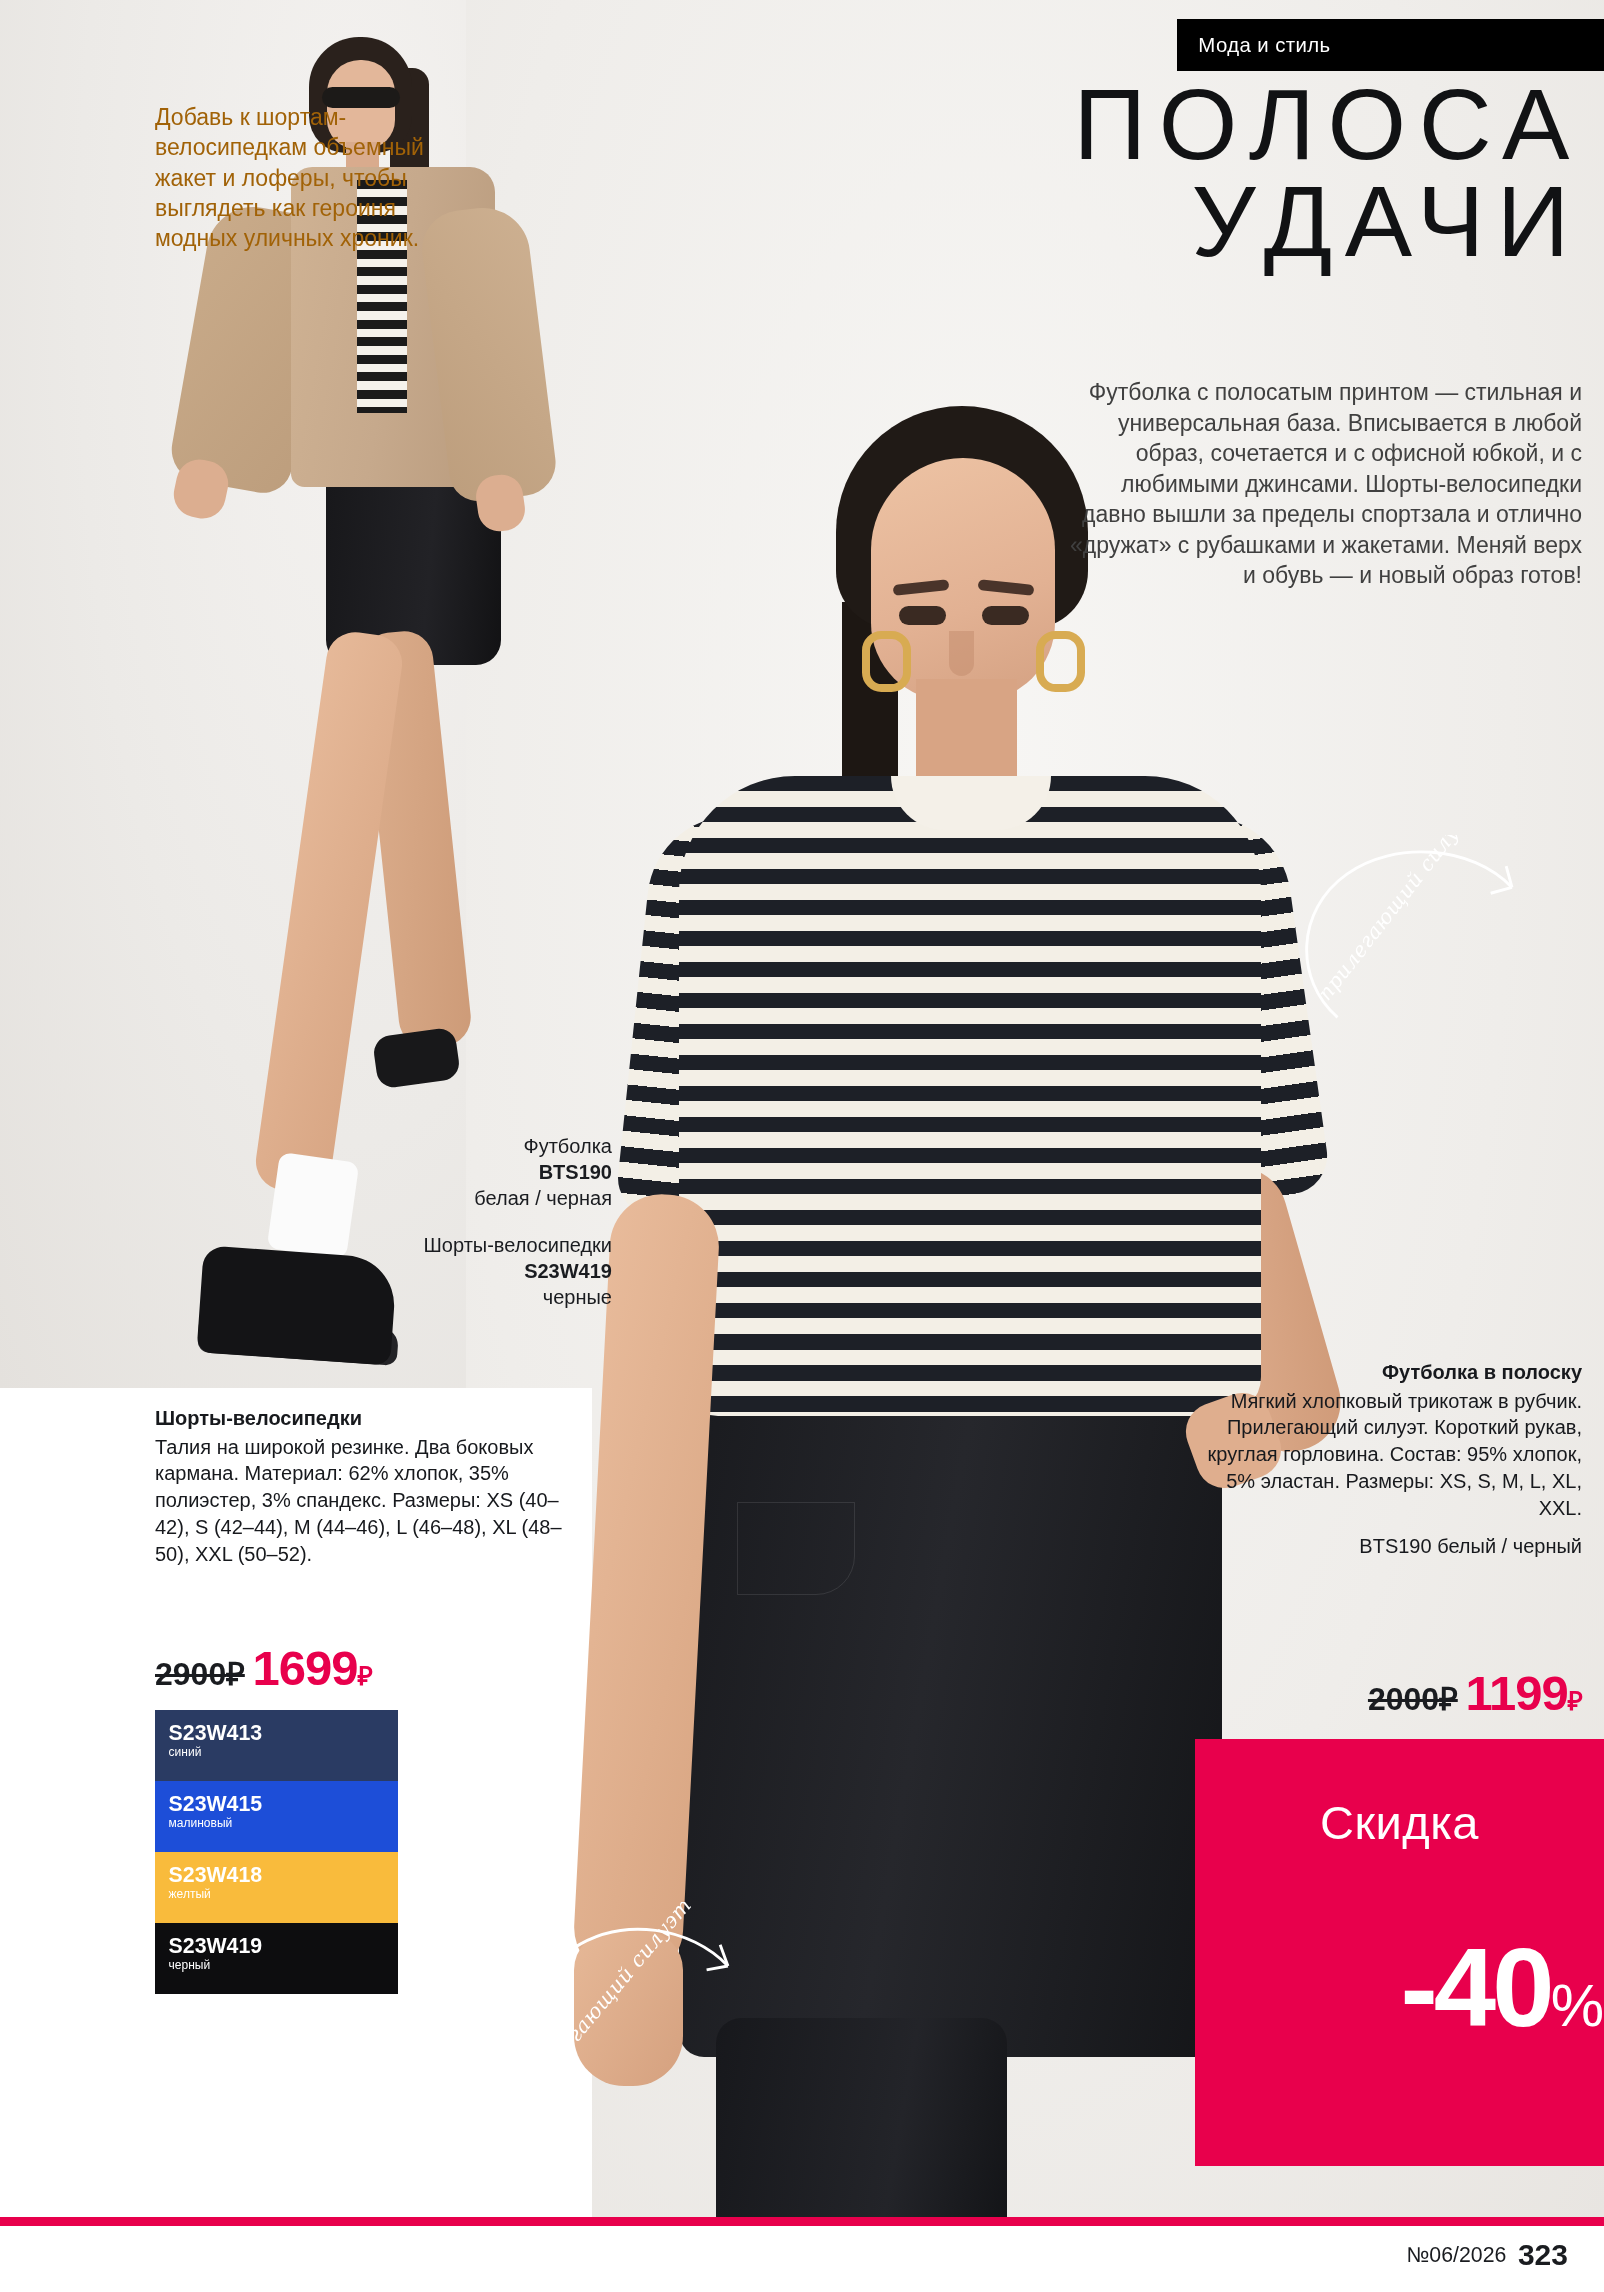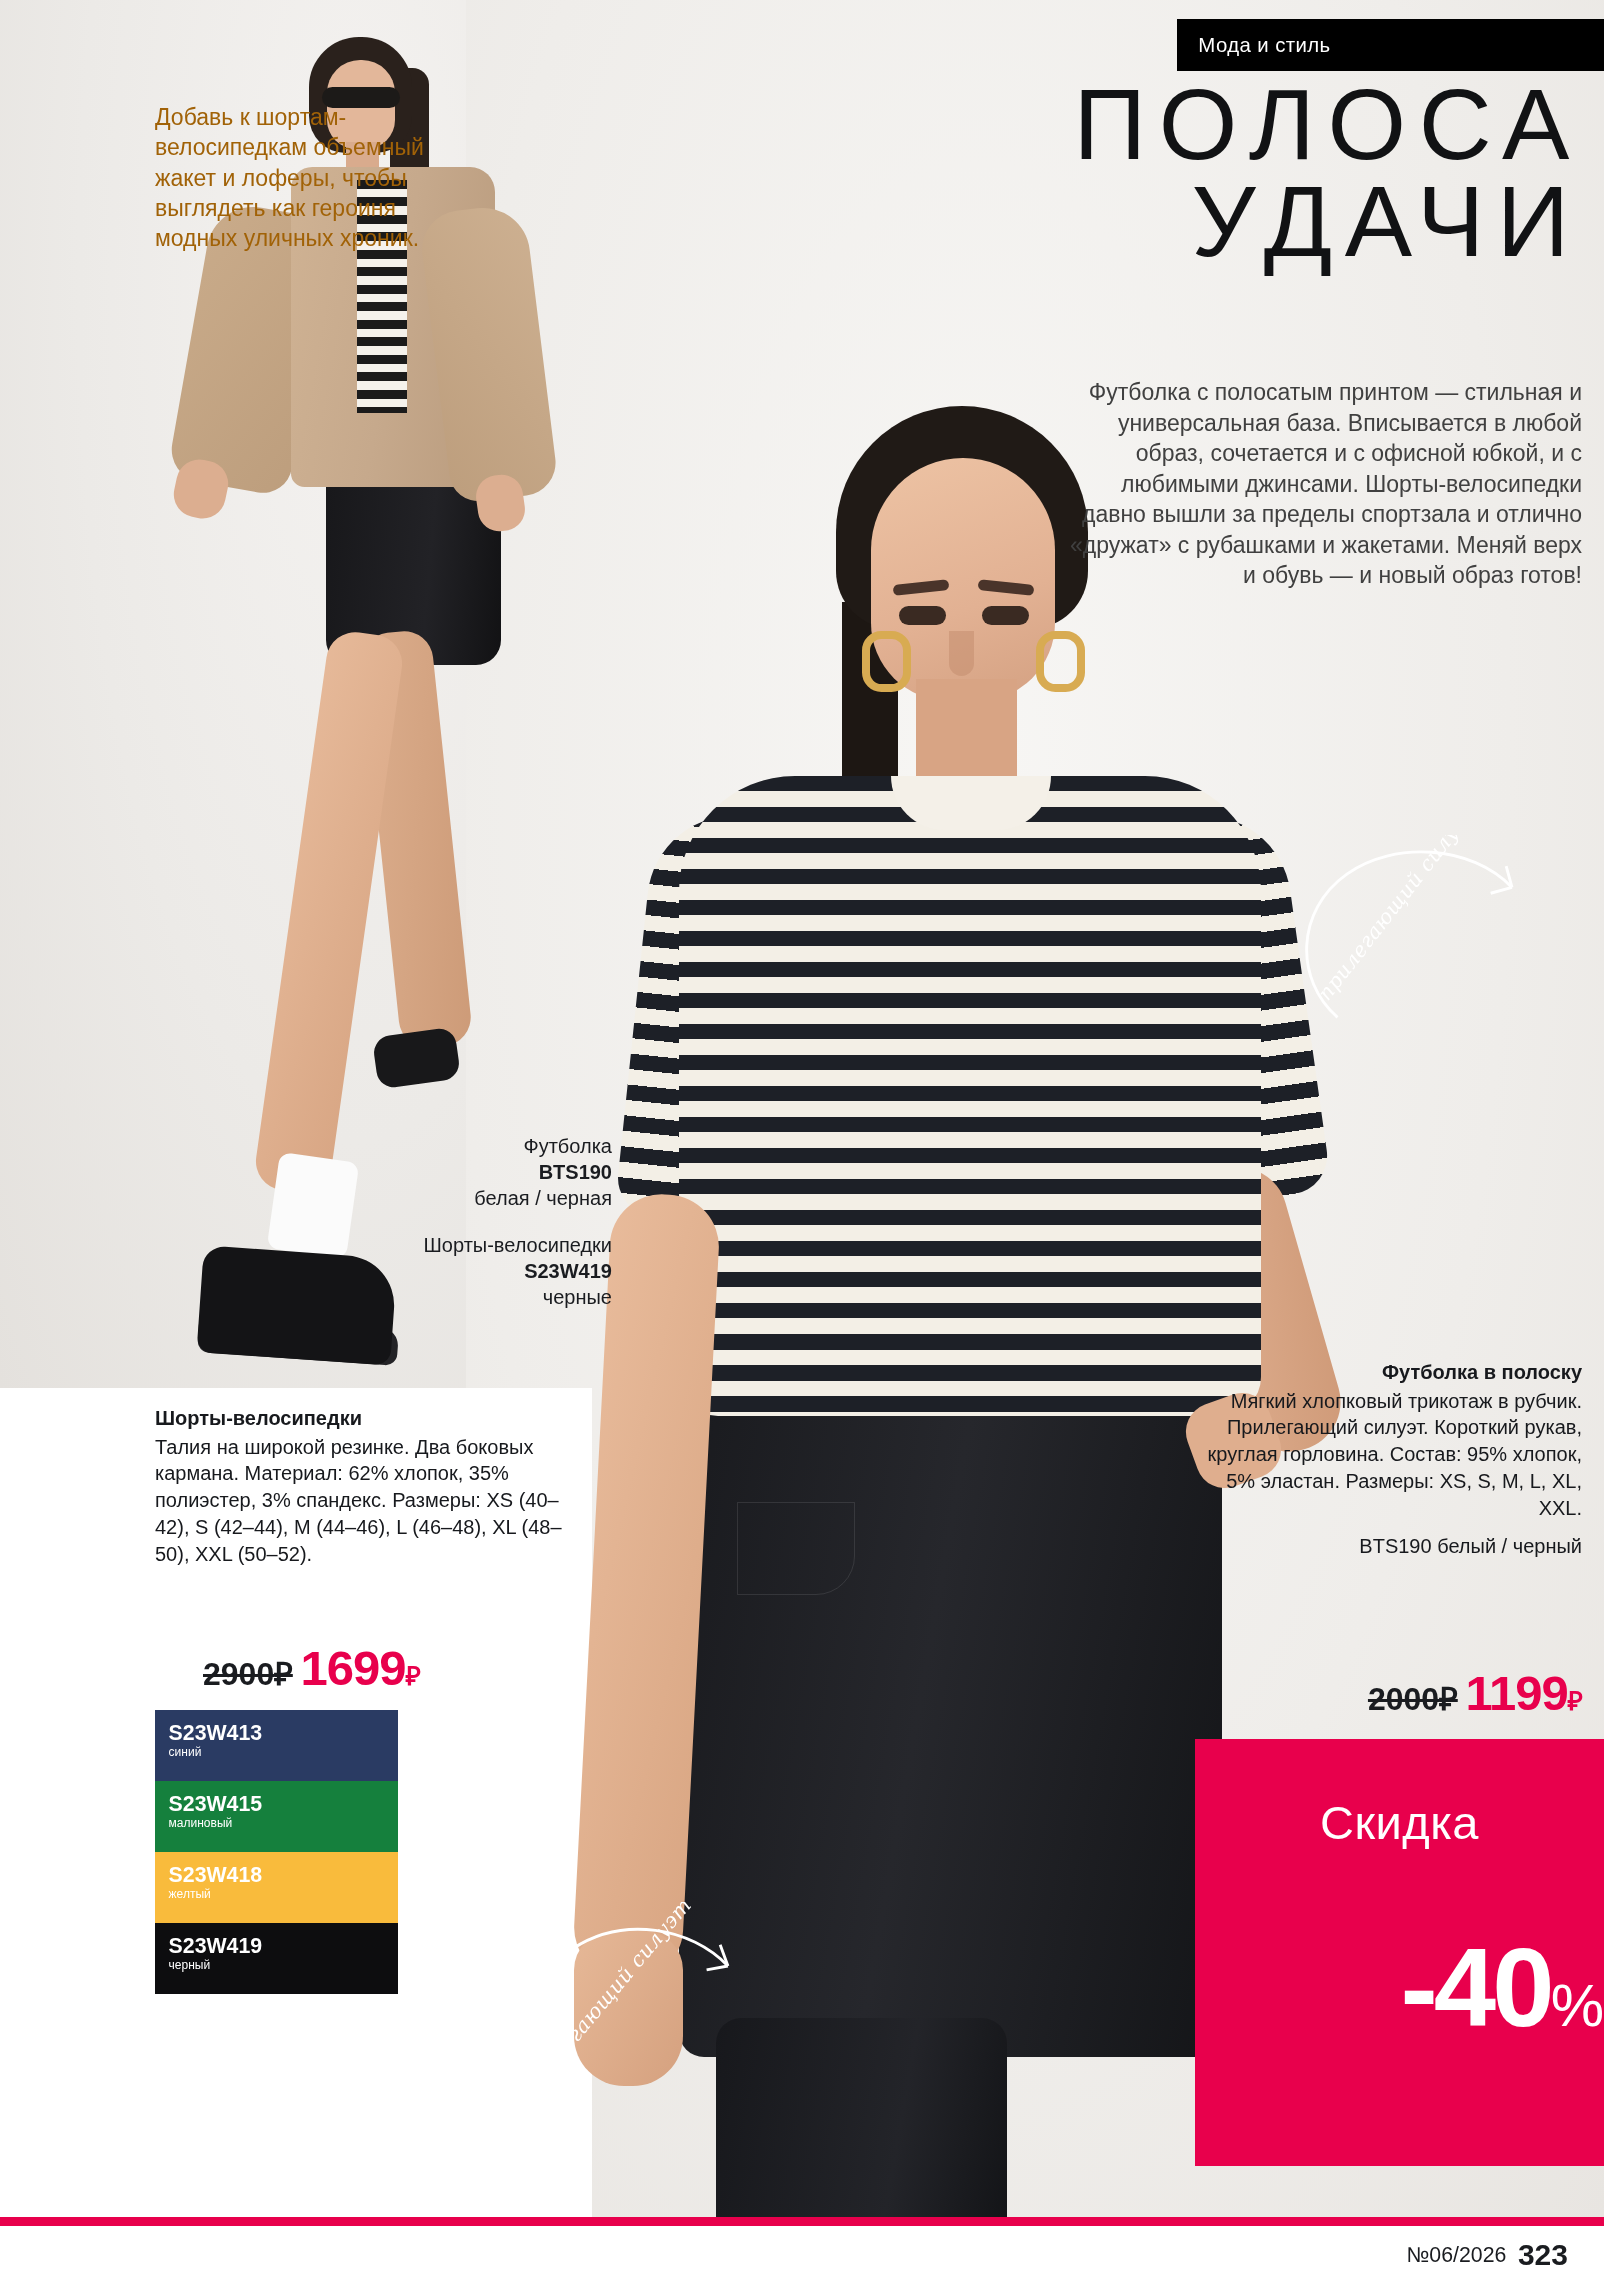--- a/index.html
+++ b/index.html
@@ -427,21 +427,20 @@
     width: 408px;
     font-size: 20px;
     line-height: 1.34;
     color: #17191d;
   }
   .prod-left .title { font-weight: 700; display: block; margin-bottom: 1.9px; }
   .price-left {
     position: absolute;
     left: 155px; top: 1640px;
     white-space: nowrap;
-    margin-left: 48px;
   }
 
   
   .chips {
     position: absolute;
     left: 155px; top: 1710px;
     width: 243px;
   }
   .chip {
     height: 71px;
@@ -616,21 +615,21 @@
 
   <div class="price-left">
     <span class="old-price"><span>2900</span><span>₽</span></span><span class="new-price"><span>1699</span><span class="rub">₽</span></span>
   </div>
 
   <div class="chips">
     <div class="chip" style="background:#2a3b63">
       <span class="code">S23W413</span>
       <span class="name">синий</span>
     </div>
-    <div class="chip" style="background:#15803d">
+    <div class="chip" style="background:#1d4ed8">
       <span class="code">S23W415</span>
       <span class="name">малиновый</span>
     </div>
     <div class="chip" style="background:#f9bb3c">
       <span class="code">S23W418</span>
       <span class="name">желтый</span>
     </div>
     <div class="chip" style="background:#0d0d0f">
       <span class="code">S23W419</span>
       <span class="name">черный</span>

